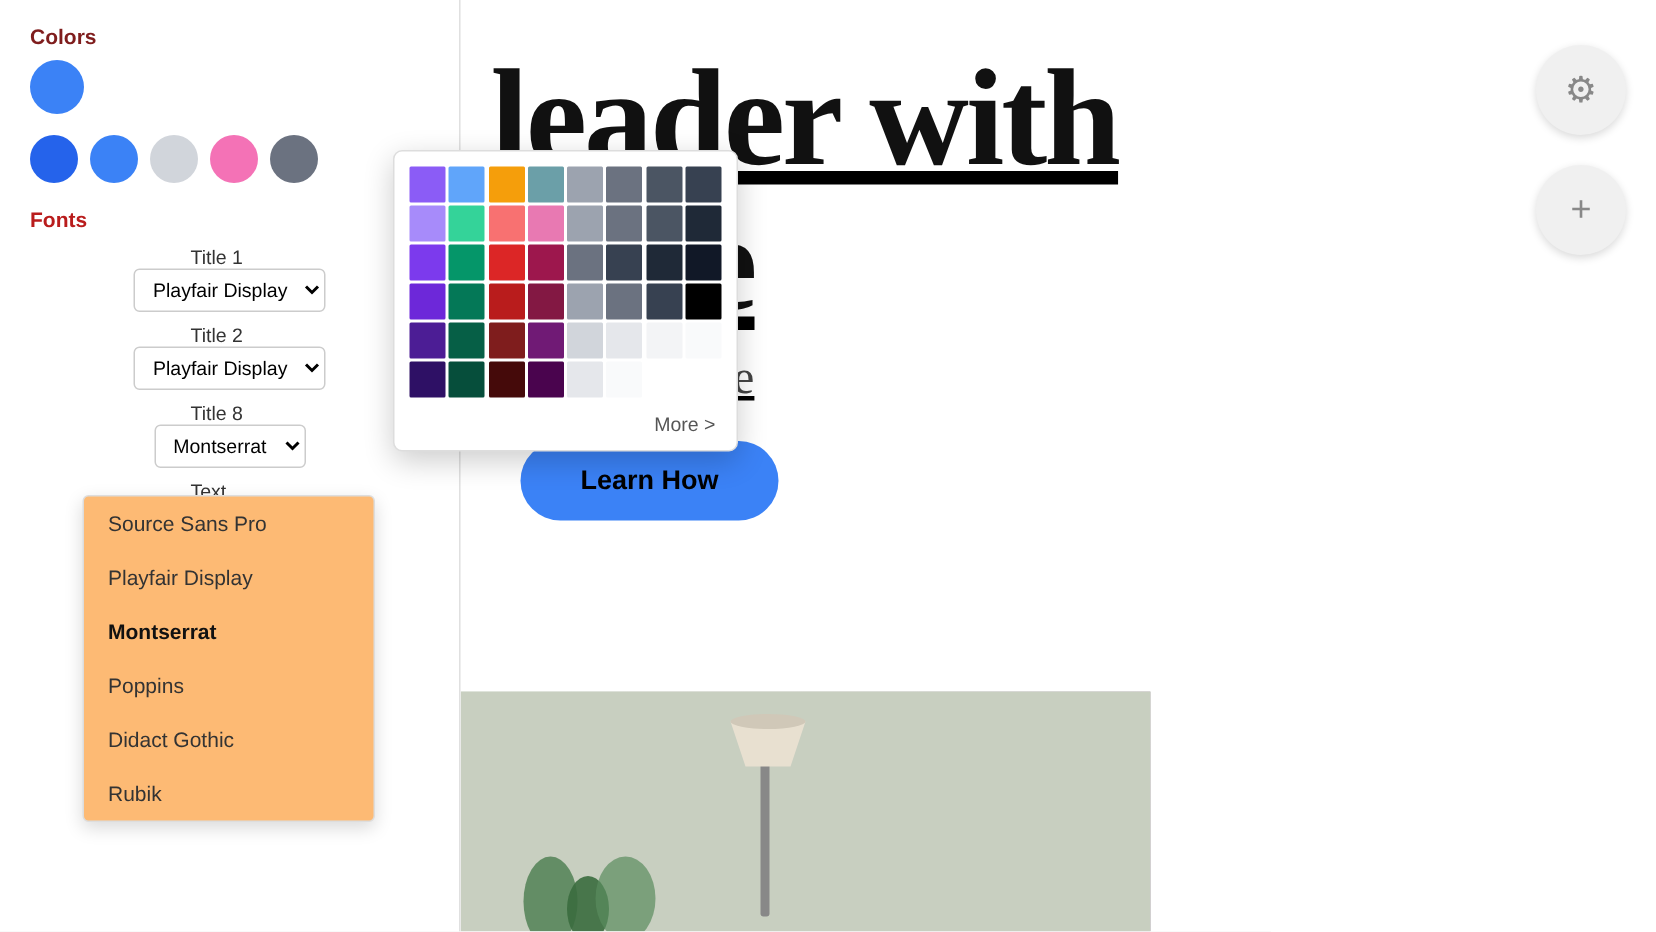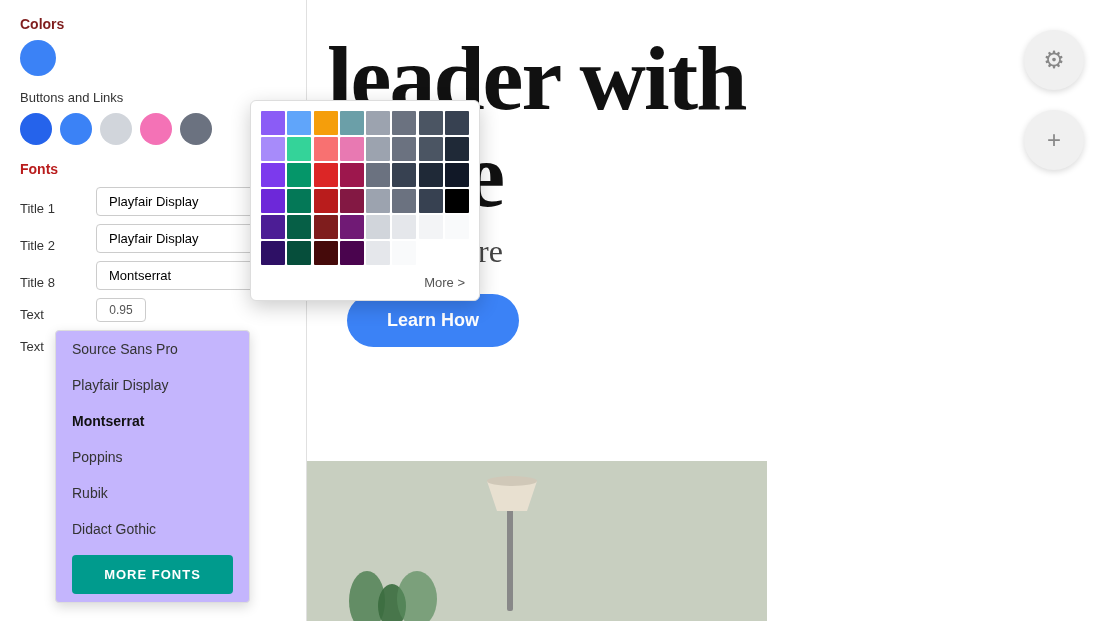--- a/index.html
+++ b/index.html
@@ -11,20 +11,21 @@
       left: 307px;
       top: 0;
       right: 0;
       bottom: 0;
       background: #fff;
       overflow: hidden;
     }
 
     .hero-text {
       padding: 30px 40px 0 20px;
+      text-decoration: underline;
     }
 
     .hero-heading {
       font-family: Georgia, 'Times New Roman', serif;
       font-size: 92px;
       font-weight: 900;
       line-height: 1.05;
       color: #111;
       letter-spacing: -2px;
     }
@@ -32,21 +33,21 @@
     .hero-subtitle {
       font-family: Georgia, serif;
       font-size: 32px;
       color: #444;
       margin-top: 10px;
     }
 
     .learn-how-btn {
       display: inline-block;
       background: #3b82f6;
-      color: #ffffff;
+      color: #000000;
       font-size: 18px;
       font-weight: bold;
       padding: 16px 40px;
       border-radius: 50px;
       margin-top: 24px;
       margin-left: 20px;
       border: none;
       cursor: pointer;
     }
 
@@ -153,23 +154,24 @@
 
     .fonts-section-label {
       font-size: 14px;
       font-weight: bold;
       color: #b91c1c;
       margin-bottom: 10px;
     }
 
     .font-row {
       display: flex;
-      align-items: flex-end;
+      align-items: center;
       margin-bottom: 8px;
-      gap: 24px;
+      gap: 0;
+      flex-direction: column;
     }
 
     .font-row-label {
       font-size: 13px;
       color: #333;
       width: 52px;
       flex-shrink: 0;
     }
 
     .font-select {
@@ -193,21 +195,21 @@
       width: 50px;
       text-align: center;
     }
 
     
     .dropdown-overlay {
       position: absolute;
       left: 55px;
       top: 330px;
       width: 195px;
-      background: #c4b5fd;
+      background: #fdba74;
       border: 1px solid #ddd;
       border-radius: 4px;
       box-shadow: 0 4px 12px rgba(0,0,0,0.15);
       z-index: 100;
     }
 
     .dropdown-item {
       padding: 10px 16px;
       font-size: 14px;
       color: #333;
@@ -230,21 +232,21 @@
       letter-spacing: 1px;
       cursor: pointer;
       width: calc(100% - 32px);
       margin: 8px 16px;
       text-transform: uppercase;
     }
 
     
     .color-palette-popup {
       position: absolute;
-      left: 250px;
+      left: 262px;
       top: 100px;
       width: 230px;
       background: #fff;
       border: 1px solid #ddd;
       border-radius: 6px;
       box-shadow: 0 6px 20px rgba(0,0,0,0.2);
       z-index: 200;
       padding: 10px;
     }
 
@@ -318,21 +320,20 @@
   <span>+</span>
 </button>
 
 <div class="sidebar">
 
   <div class="sidebar-body">
 
     <div class="section-label">Colors</div>
     <div class="primary-color-circle"></div>
 
-    <div class="buttons-links-label">Buttons and  Links</div>
     <div class="color-swatches">
       <div class="swatch" style="background:#2563eb"></div>
       <div class="swatch" style="background:#3b82f6"></div>
       <div class="swatch" style="background:#d1d5db"></div>
       <div class="swatch" style="background:#f472b6"></div>
       <div class="swatch" style="background:#6b7280"></div>
     </div>
 
     <div class="fonts-section-label">Fonts</div>
 
@@ -367,23 +368,22 @@
       <div class="font-ratio">0.8</div>
     </div>
   </div>
 </div>
 
 <div class="dropdown-overlay">
   <div class="dropdown-item">Source Sans Pro</div>
   <div class="dropdown-item">Playfair Display</div>
   <div class="dropdown-item active">Montserrat</div>
   <div class="dropdown-item">Poppins</div>
+  <div class="dropdown-item">Didact Gothic</div>
   <div class="dropdown-item">Rubik</div>
-  <div class="dropdown-item">Didact Gothic</div>
-  <button class="more-fonts-btn">MORE FONTS</button>
 </div>
 
 <div class="color-palette-popup">
   <div class="palette-grid" id="palette-grid">
   <div class="palette-cell" style="background: rgb(139, 92, 246);"></div>
       <div class="palette-cell" style="background: rgb(96, 165, 250);"></div>
       <div class="palette-cell" style="background: rgb(245, 158, 11);"></div>
       <div class="palette-cell" style="background: rgb(107, 159, 168);"></div>
       <div class="palette-cell" style="background: rgb(156, 163, 175);"></div>
       <div class="palette-cell" style="background: rgb(107, 114, 128);"></div>

